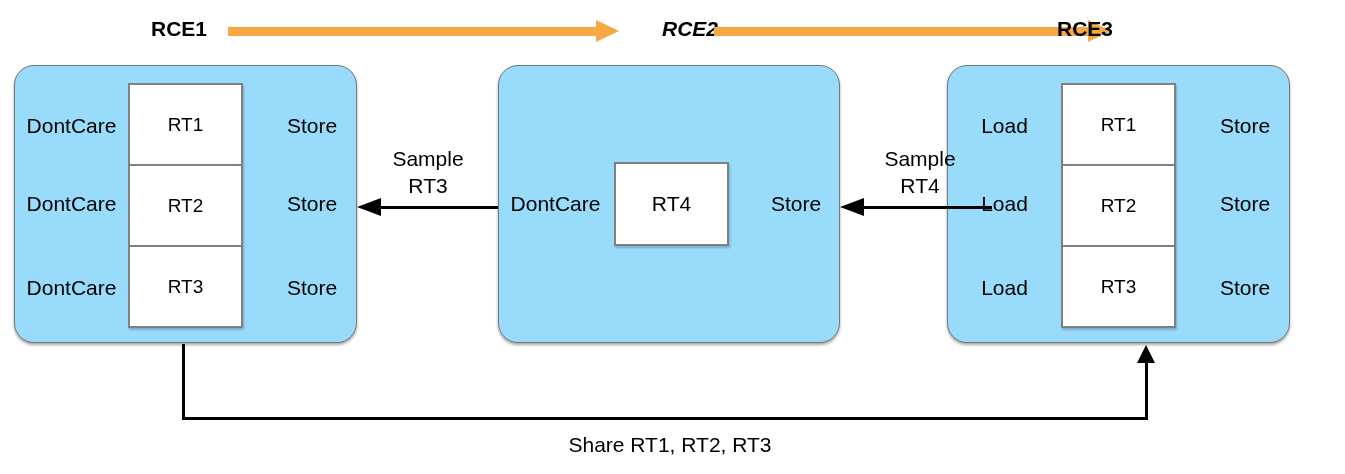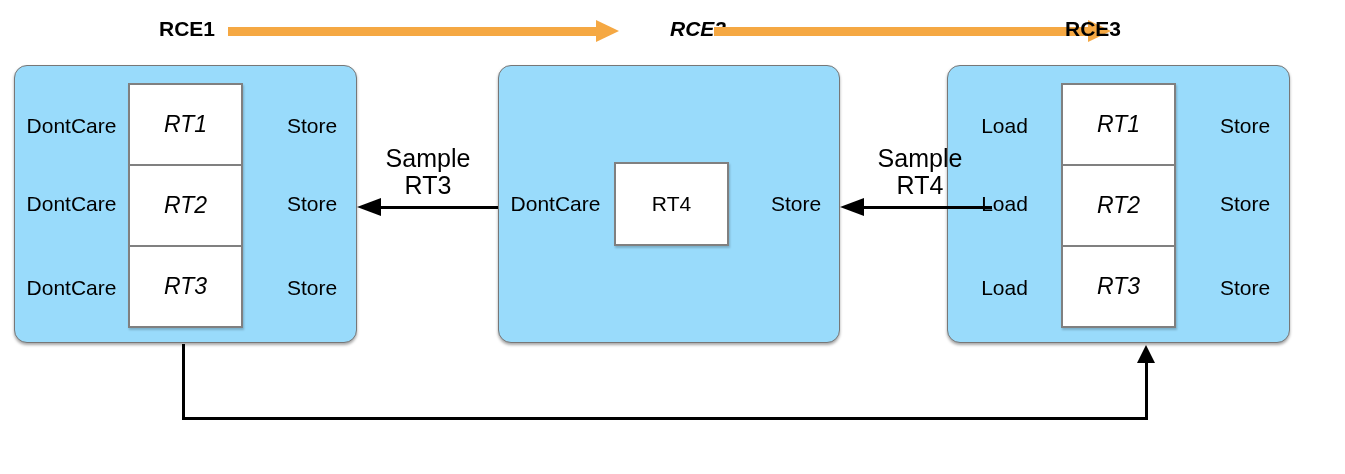--- a/index.html
+++ b/index.html
@@ -12,21 +12,21 @@
     font-family: "Liberation Sans", "DejaVu Sans", sans-serif;
     color: #000;
     overflow: hidden;
   }
 
   
   .stage-label {
     position: absolute;
     top: 17px;
     width: 72px;
-    text-align: center;
+    text-align: left;
     font-size: 21px;
     font-weight: bold;
     white-space: nowrap;
   }
   .stage-label.s1 { left: 151px; }
   .stage-label.s2 { left: 662px; font-style: italic; }
   .stage-label.s3 { left: 1057px; }
 
   .obar {
     position: absolute;
@@ -47,21 +47,21 @@
   .ohead.h1 { left: 596px; }
   .ohead.h2 { left: 1088px; }
 
   
   .block {
     position: absolute;
     top: 65px;
     height: 278px;
     background: #99DBFB;
     border: 1.5px solid #777777;
-    border-radius: 13px;
+    border-radius: 20px;
     box-shadow: 0 2px 3px rgba(0,0,0,0.35);
   }
   .block.blk1 { left: 14px;  width: 343px; }
   .block.blk2 { left: 498px; width: 342px; }
   .block.blk3 { left: 947px; width: 343px; }
 
   .rt-stack {
     position: absolute;
     left: 113px; top: 17px;
     width: 115px; height: 245px;
@@ -69,23 +69,22 @@
     border: 2px solid #808080;
     box-shadow: 1px 2px 2px rgba(0,0,0,0.2);
     display: flex;
     flex-direction: column;
   }
   .rt-cell {
     flex: 1;
     display: flex;
     align-items: center;
     justify-content: center;
-    font-size: 23px;
+    font-size: 19px;
     border-bottom: 2px solid #808080;
-    font-style: italic;
   }
   .rt-cell:last-child { border-bottom: none; }
 
   .rt4-box {
     position: absolute;
     left: 115px; top: 96px;
     width: 115px; height: 84px;
     background: #ffffff;
     border: 2px solid #808080;
     box-shadow: 1px 2px 2px rgba(0,0,0,0.2);
@@ -123,21 +122,21 @@
     border-right: 24px solid #000;
   }
   .khead-left.hA { left: 357px; }
   .khead-left.hB { left: 840px; }
 
   .sample-label {
     position: absolute;
     top: 145px;
     width: 142px;
     text-align: center;
-    font-size: 25px;
+    font-size: 21px;
     line-height: 27px;
     white-space: nowrap;
   }
   .sample-label.lA { left: 357px; }
   .sample-label.lB { left: 849px; }
 
   
   .kline.share-v1 { left: 182px;  top: 344px; width: 3px;  height: 76px; }
   .kline.share-h  { left: 182px;  top: 417px; width: 966px; height: 3px; }
   .kline.share-v2 { left: 1145px; top: 361px; width: 3px;  height: 59px; }
@@ -218,14 +217,15 @@
     <div>Sample</div>
     <div>RT4</div>
   </div>
   <div class="kline sampleB"></div>
   <div class="khead-left hB"></div>
 
   <div class="kline share-v1"></div>
   <div class="kline share-h"></div>
   <div class="kline share-v2"></div>
   <div class="khead-up"></div>
+  <div class="share-label">Share RT1, RT2, RT3</div>
 
 </div>
 
 </body></html>

